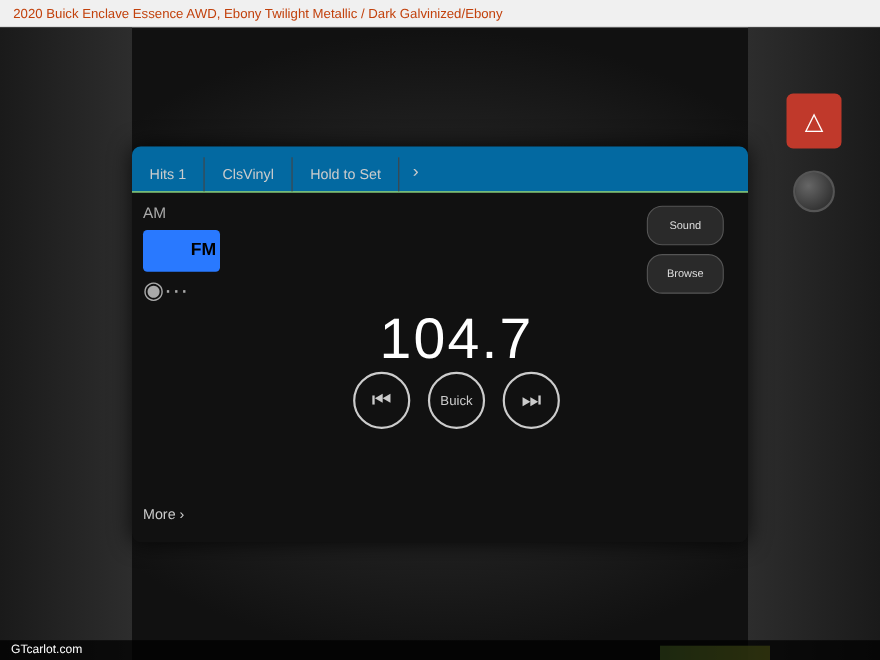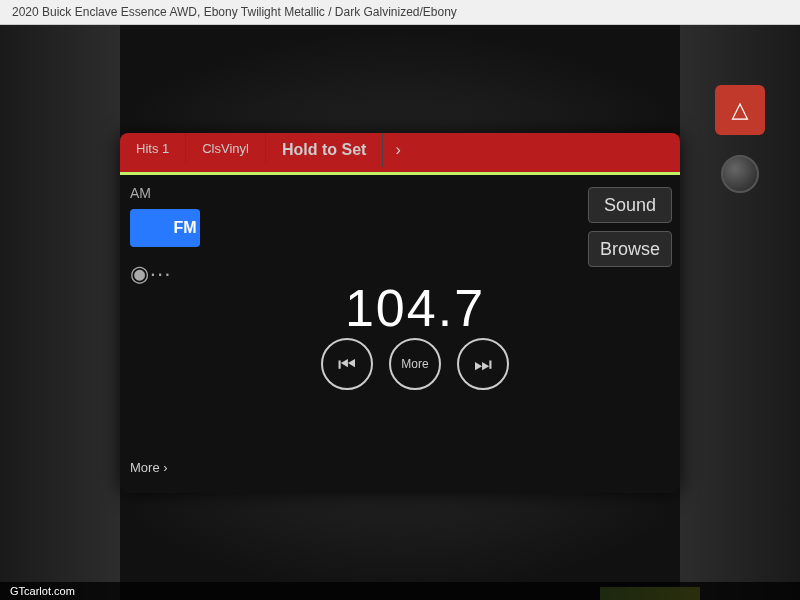--- a/index.html
+++ b/index.html
@@ -20,40 +20,39 @@
       border-radius: 8px;
       overflow: hidden;
       position: relative;
       z-index: 10;
       box-shadow: 0 0 20px rgba(0,0,0,0.8);
     }
 
     
     .preset-tabs {
       display: flex;
-      align-items: flex-start;
-      background: #b91c1c;
-      border-bottom: 3px solid #bef264;
+      align-items: flex-end;
+      background: #0369a1;
+      border-bottom: 1px solid #bef264;
       padding: 0;
       height: 42px;
     }
 
     .preset-tab {
       padding: 8px 16px;
       color: #ccc;
       font-size: 13px;
       cursor: pointer;
       white-space: nowrap;
       border-right: 1px solid #444;
     }
 
     .preset-tab.hold-to-set {
       color: #ccc;
-      font-size: 16px;
-      font-weight: bold;
+      font-size: 13px;
     }
 
     .preset-tab-arrow {
       color: #ccc;
       padding: 8px 12px;
       font-size: 16px;
     }
 
     
     .screen-content {
@@ -77,24 +76,24 @@
     }
 
     .fm-btn {
       width: 70px;
       height: 38px;
       background: #2979ff;
       border-radius: 4px;
       display: flex;
       align-items: center;
       justify-content: center;
-      color: #ffffff;
+      color: #000000;
       font-size: 16px;
       font-weight: bold;
-      margin-bottom: 14px;
+      margin-bottom: 4px;
       padding-left: 40px;
     }
 
     .sirius-icon {
       display: flex;
       align-items: center;
       margin-bottom: 8px;
     }
 
     .sirius-logo {
@@ -160,47 +159,47 @@
     
     .right-col {
       width: 100px;
       display: flex;
       flex-direction: column;
       padding: 12px 8px;
       gap: 8px;
     }
 
     .action-btn {
-      width: 84px;
+      width: 70px;
       height: 36px;
       background: #2a2a2a;
       border: 1px solid #555;
-      border-radius: 4px;
+      border-radius: 14px;
       display: flex;
       align-items: center;
       justify-content: center;
       color: #ddd;
-      font-size: 18px;
+      font-size: 10px;
       cursor: pointer;
     }
 
     .outer-wrap {
       position: relative;
       width: 800px;
       height: 600px;
       background: #1e1e1e;
       overflow: hidden;
     }
 
     .title-bar {
       background: #f0f0f0;
       width: 100%;
       padding: 5px 12px;
       font-size: 12px;
-      color: #404040;
+      color: #c2410c;
       border-bottom: 1px solid #ccc;
     }
 
     .car-area {
       width: 100%;
       height: calc(600px - 24px);
       position: relative;
       display: flex;
       align-items: center;
       justify-content: center;
@@ -330,21 +329,21 @@
             <div class="more-btn">More ›</div>
           </div>
 
           <div class="center-col">
             <div class="frequency">104.7</div>
             <div class="controls">
               <div class="ctrl-btn">
                 <span class="ctrl-icon">⏮</span>
               </div>
               <div class="ctrl-btn tune">
-                <span>More</span>
+                <span>Buick</span>
               </div>
               <div class="ctrl-btn">
                 <span class="ctrl-icon">⏭</span>
               </div>
             </div>
           </div>
 
           <div class="right-col">
             <div class="action-btn">Sound</div>
             <div class="action-btn">Browse</div>

